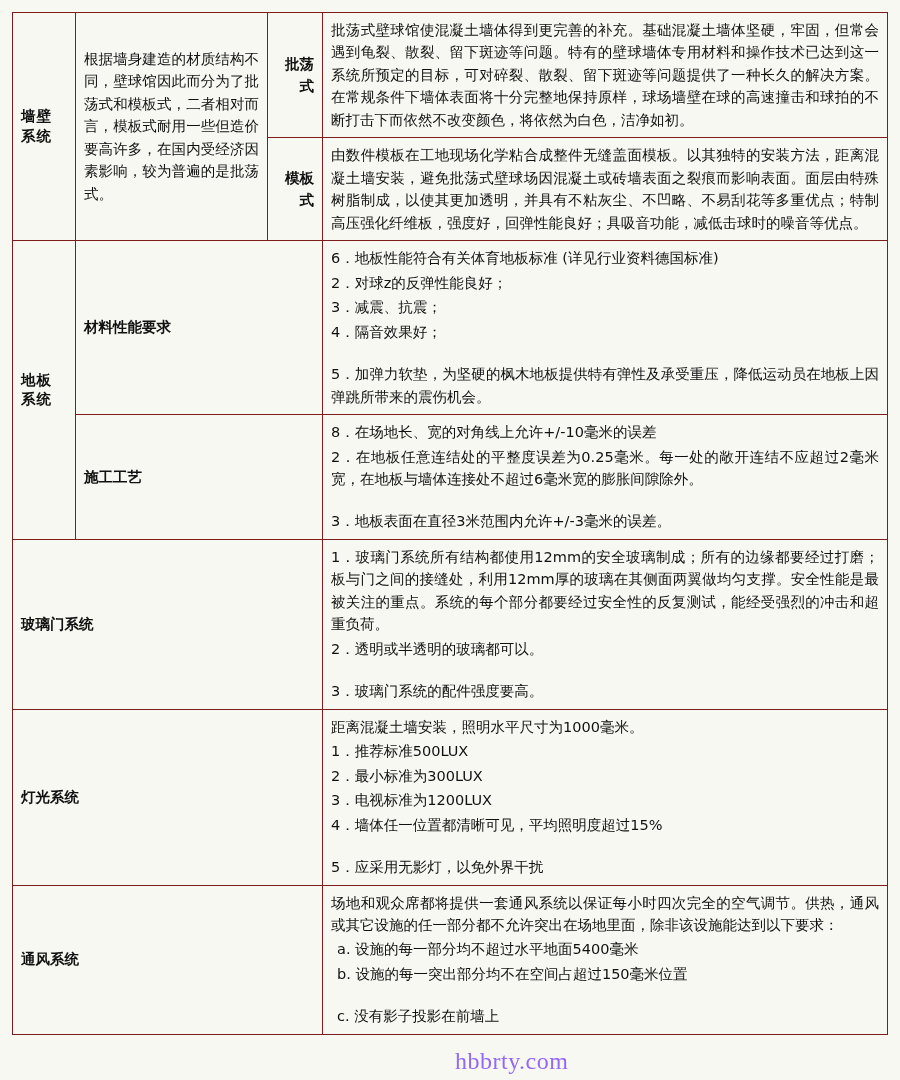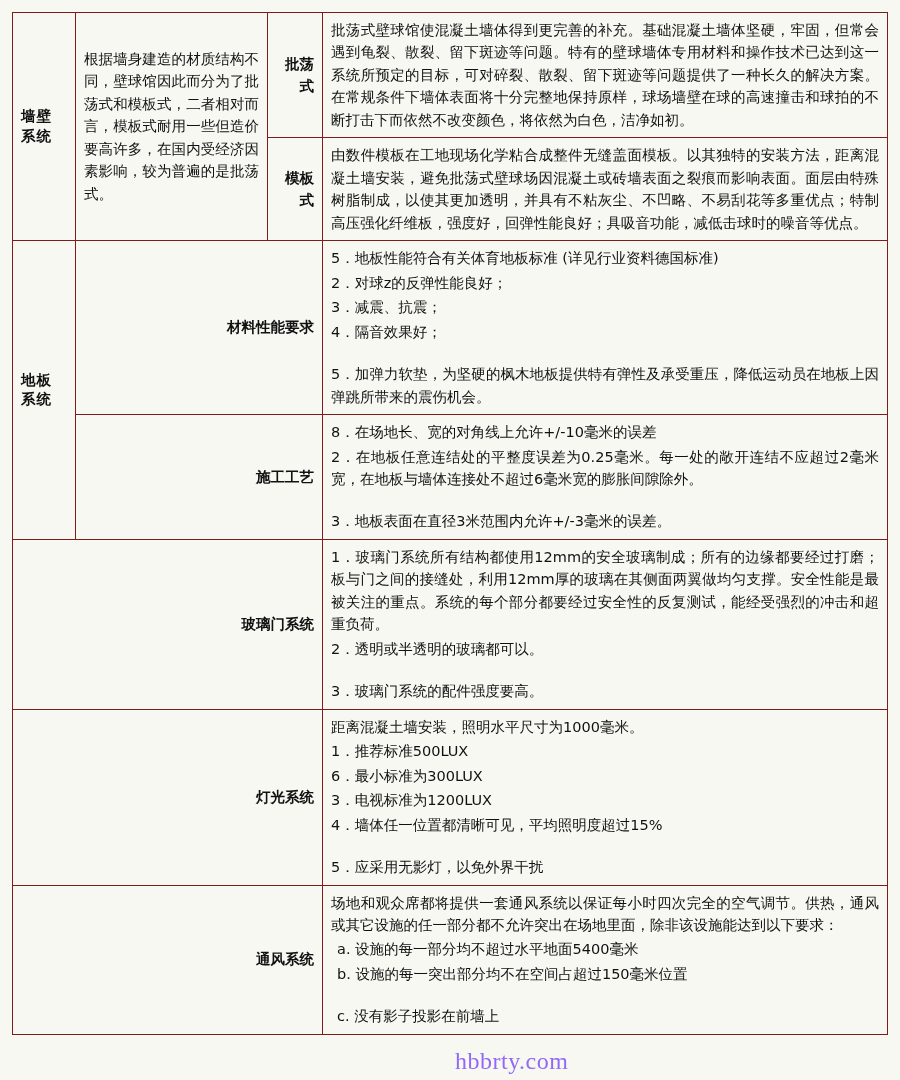--- a/index.html
+++ b/index.html
@@ -50,21 +50,21 @@
   td.subdesc {
     width: 175px;
     padding: 8px 10px;
     font-size: 14.5px;
     line-height: 1.7;
     text-align: justify;
     text-justify: inter-ideograph;
   }
   td.subname {
     width: 175px;
-    text-align: right;
+    text-align: left;
     font-weight: bold;
     font-size: 15px;
     padding: 6px 4px;
   }
   td.narrow {
     width: 38px;
     text-align: right;
     font-weight: bold;
     font-size: 14.5px;
     padding: 4px 2px;
@@ -138,21 +138,21 @@
 
       <tr>
         <td class="cat" rowspan="2">
           <span class="vwrap">地板
 系统</span>
         </td>
         <td class="subname" colspan="2">
           <span>材料性能要求</span>
         </td>
         <td class="body lines">
-          <p>5．地板性能符合有关体育地板标准 (详见行业资料德国标准)</p>
+          <p>6．地板性能符合有关体育地板标准 (详见行业资料德国标准)</p>
           <p>2．对球z的反弹性能良好；</p>
           <p>3．减震、抗震；</p>
           <p>4．隔音效果好；</p>
           <p>5．加弹力软垫，为坚硬的枫木地板提供特有弹性及承受重压，降低运动员在地板上因弹跳所带来的震伤机会。</p>
         </td>
       </tr>
       <tr>
         <td class="subname" colspan="2">
           <span>施工工艺</span>
         </td>
@@ -174,21 +174,21 @@
         </td>
       </tr>
 
       <tr>
         <td class="subname" colspan="3">
           <span>灯光系统</span>
         </td>
         <td class="body lines">
           <p>距离混凝土墙安装，照明水平尺寸为1000毫米。</p>
           <p>1．推荐标准500LUX</p>
-          <p>6．最小标准为300LUX</p>
+          <p>2．最小标准为300LUX</p>
           <p>3．电视标准为1200LUX</p>
           <p>4．墙体任一位置都清晰可见，平均照明度超过15%</p>
           <p>5．应采用无影灯，以免外界干扰</p>
         </td>
       </tr>
 
       <tr>
         <td class="subname" colspan="3">
           <span>通风系统</span>
         </td>

